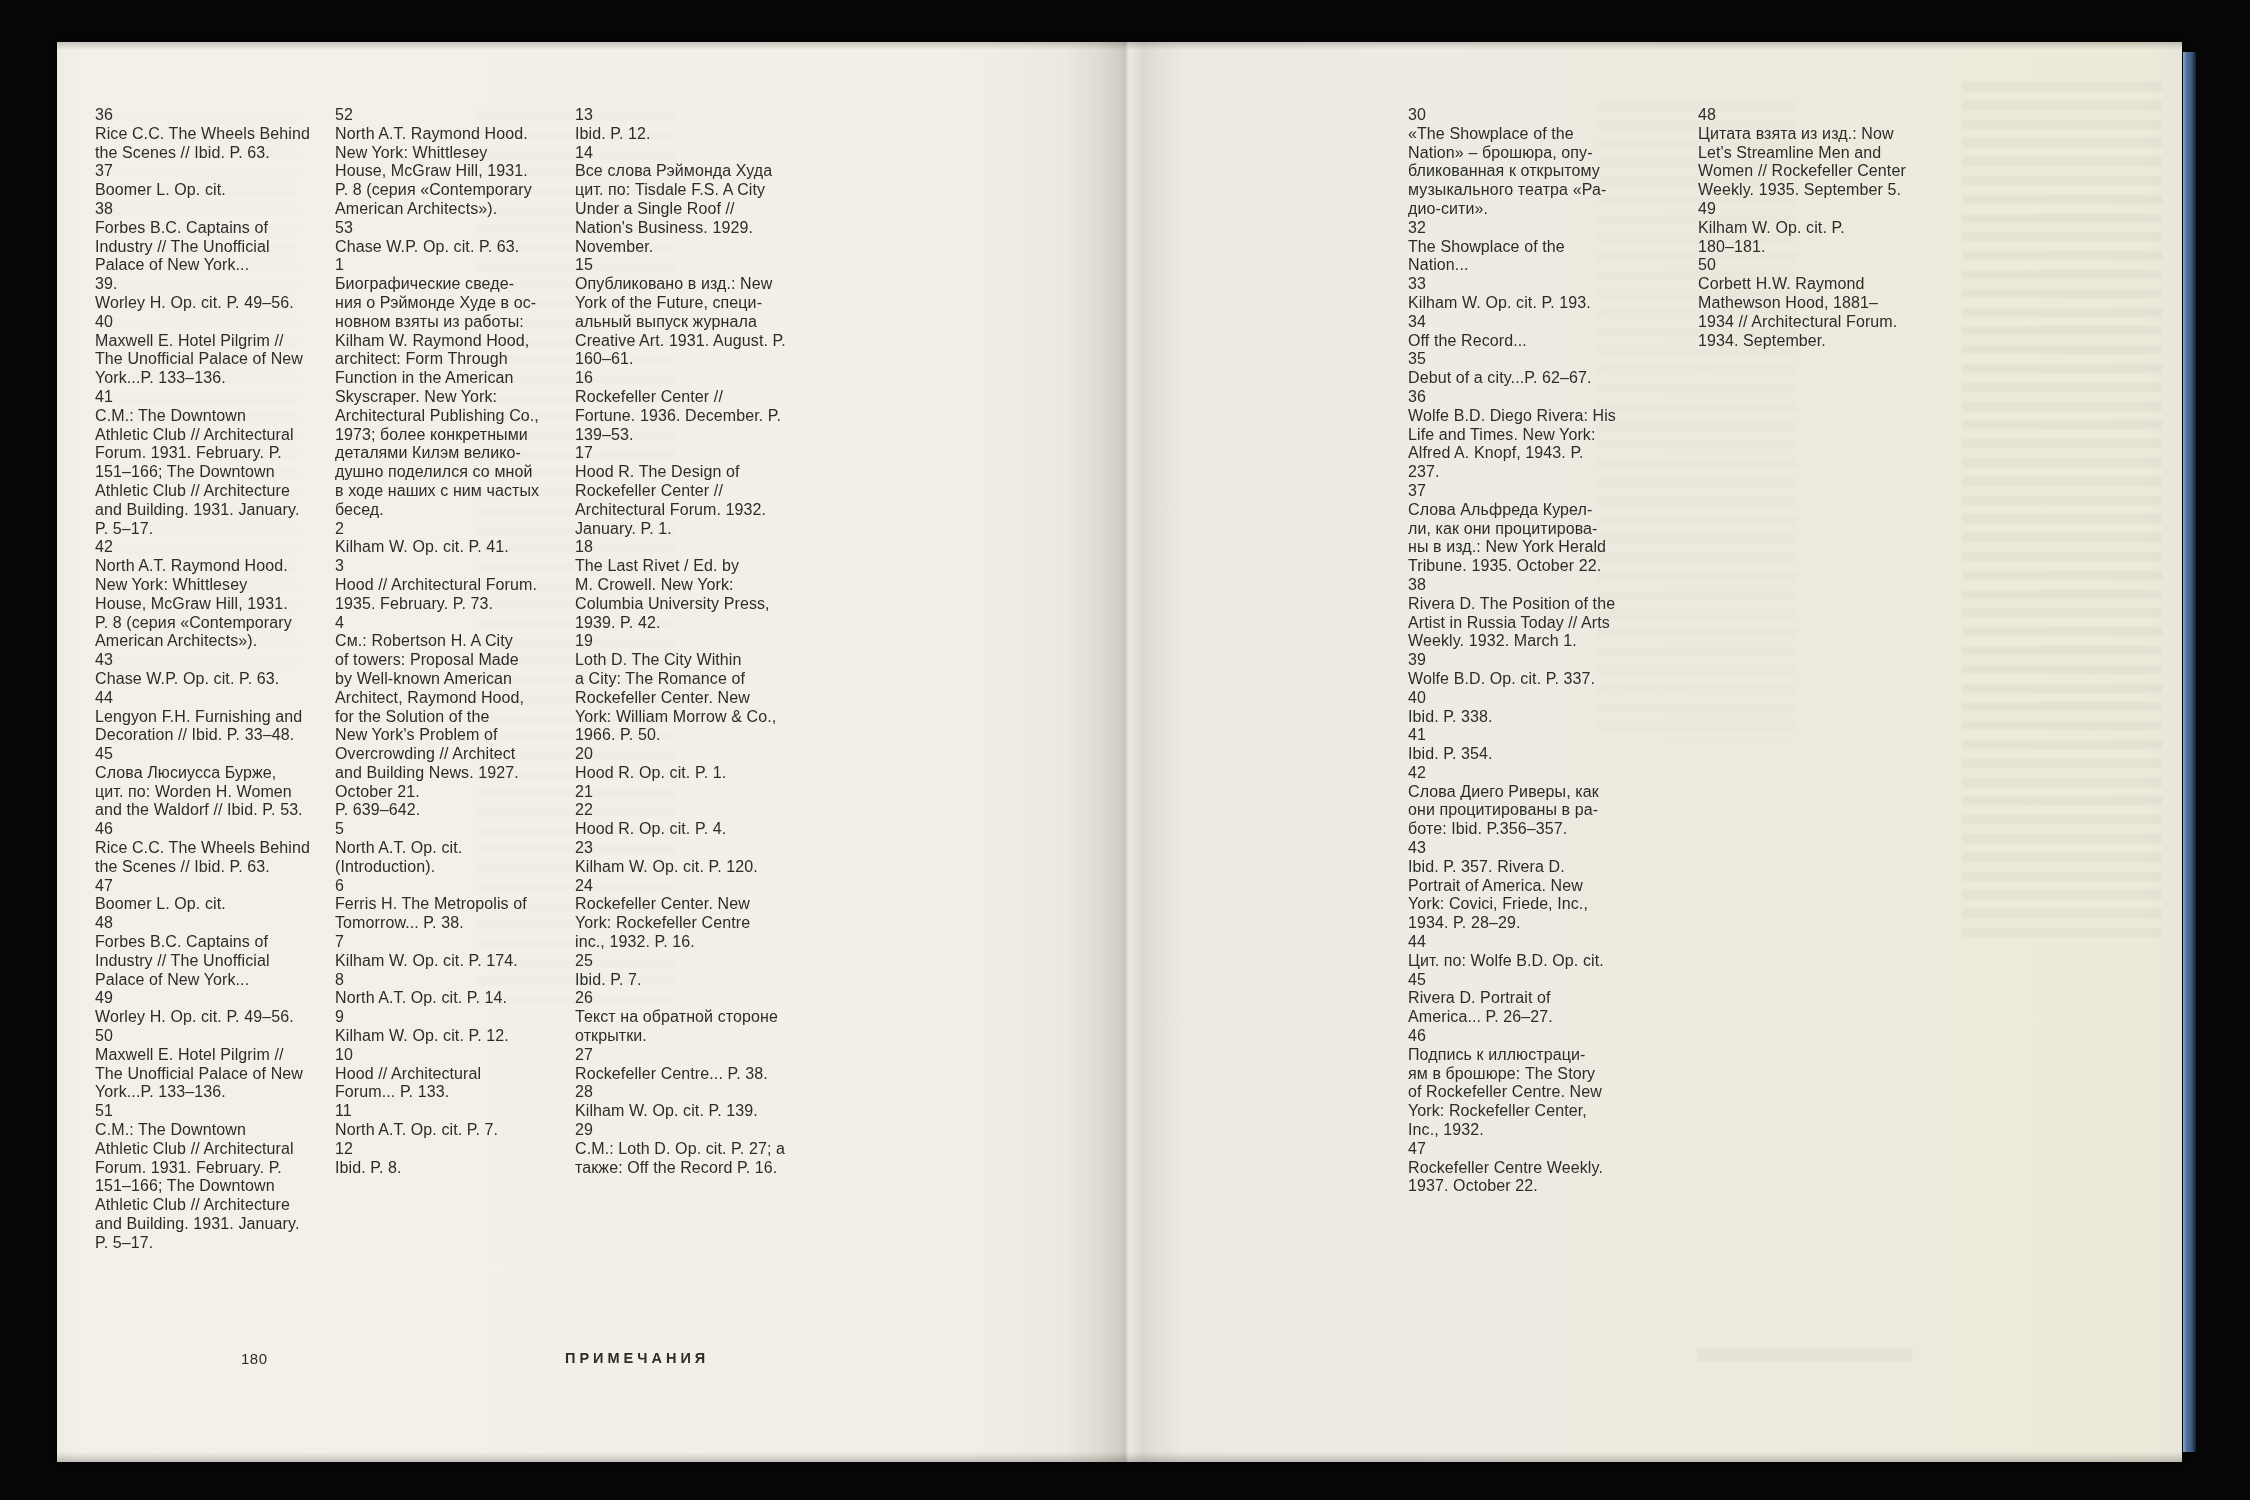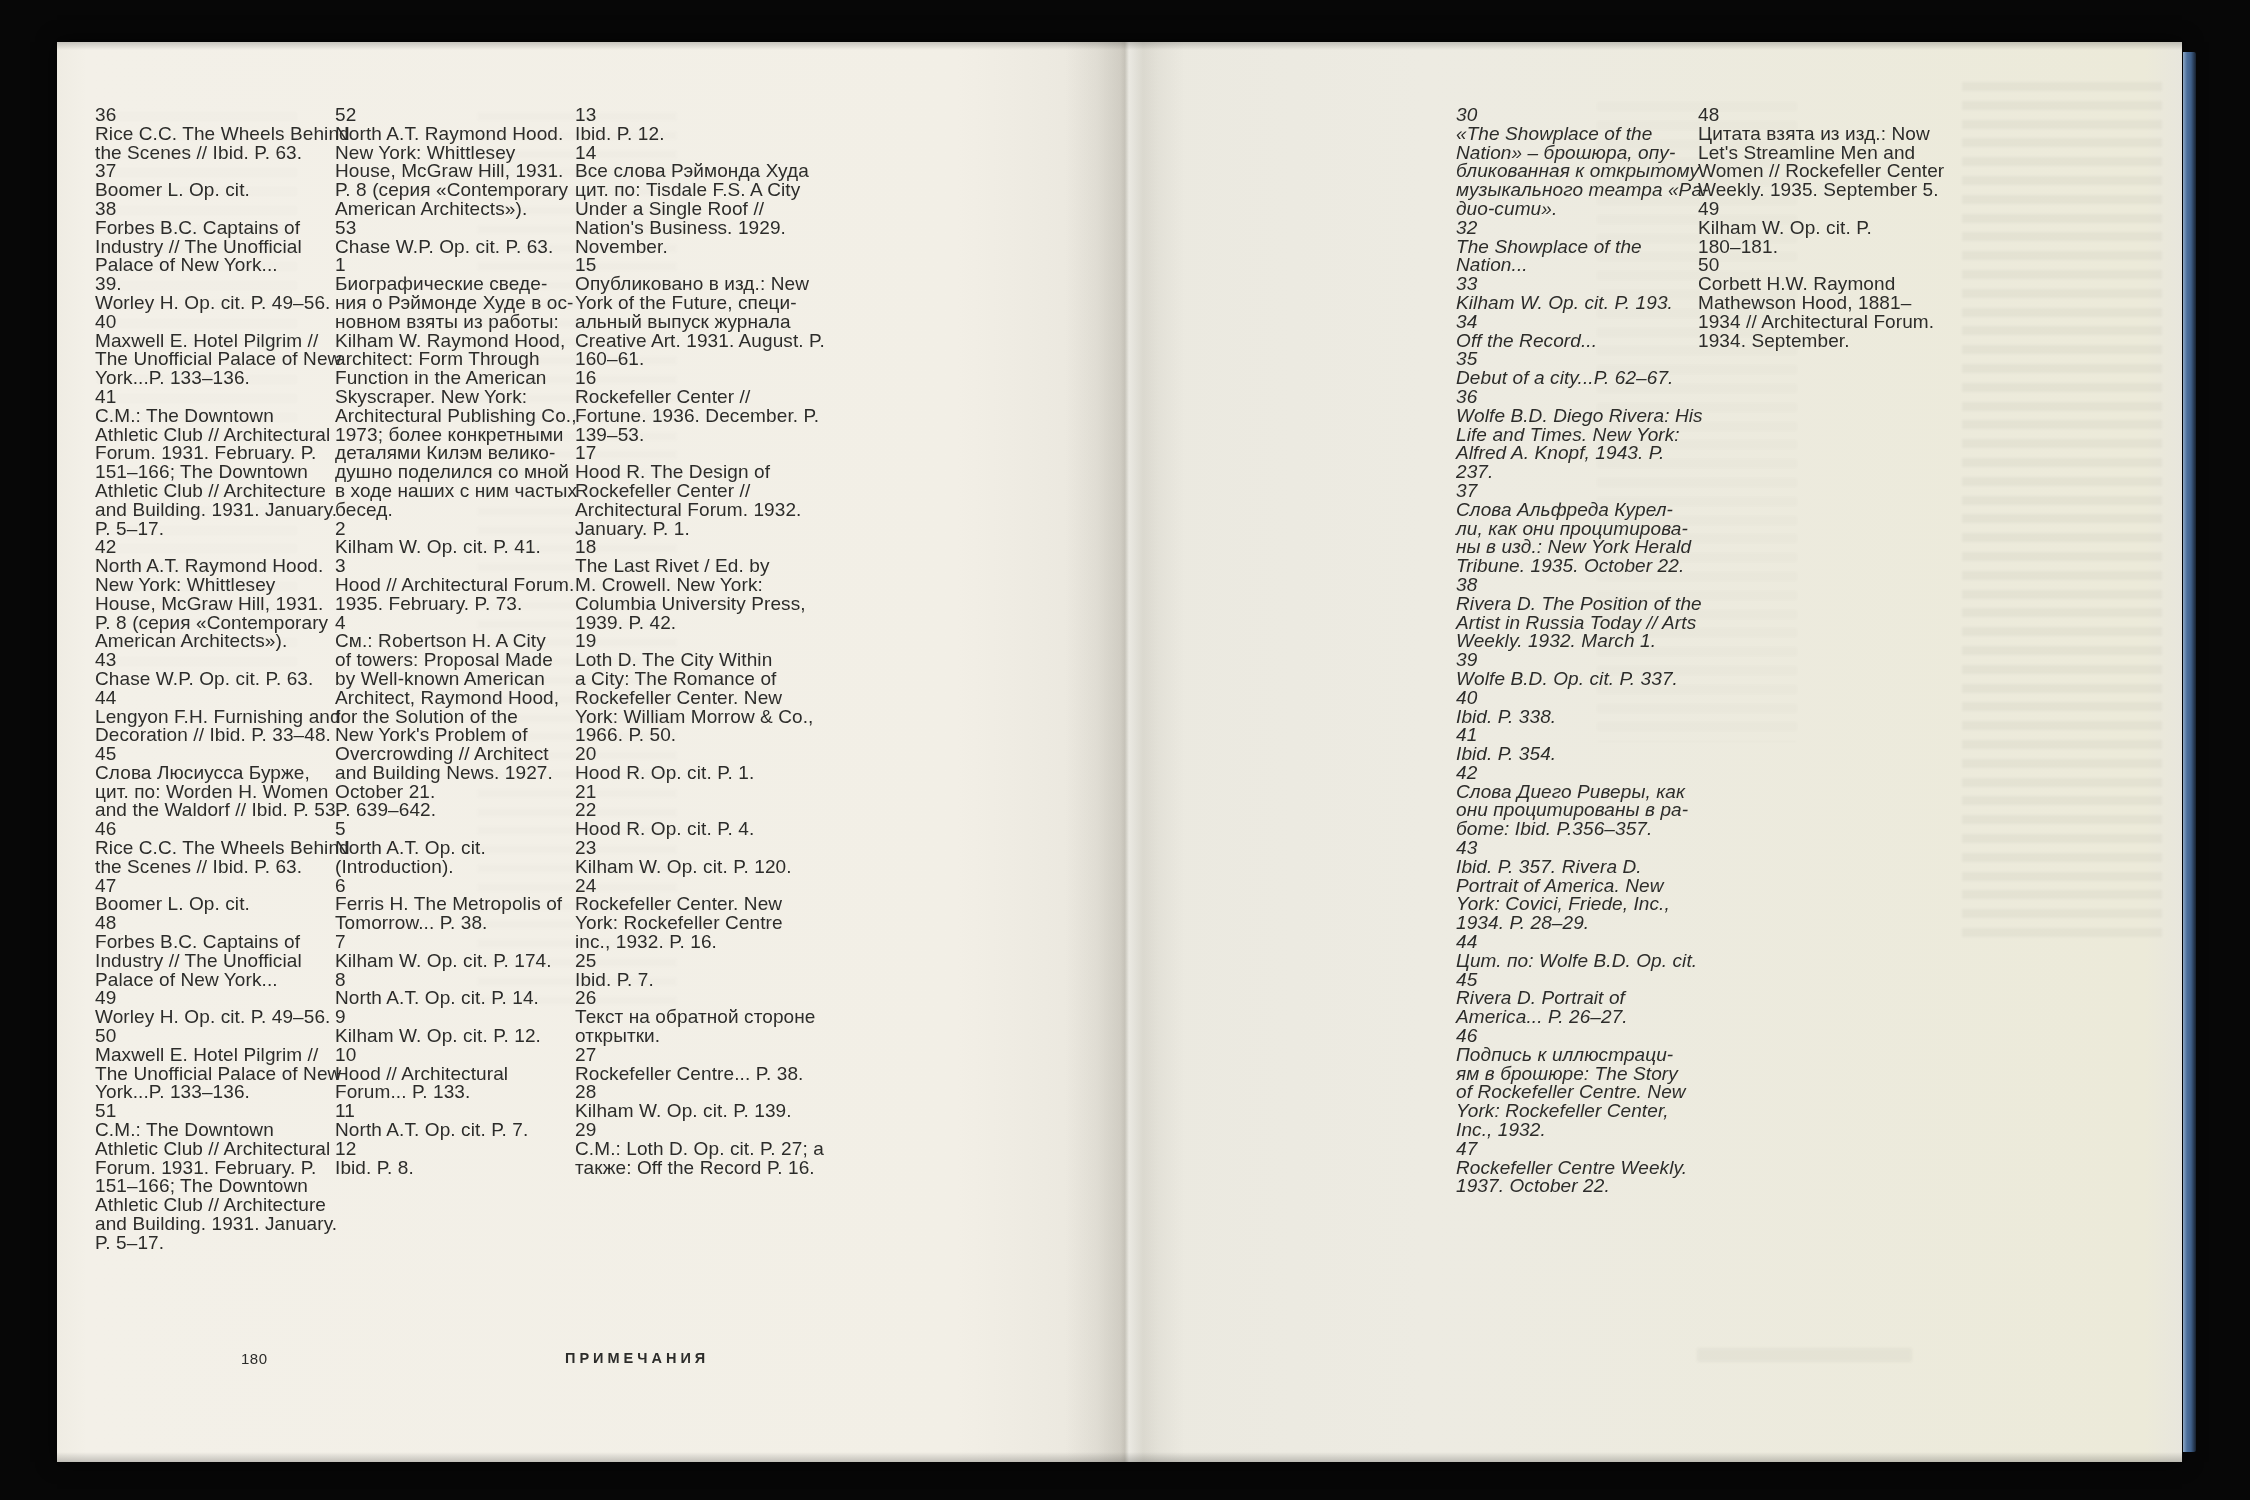--- a/index.html
+++ b/index.html
@@ -34,27 +34,27 @@
     background:linear-gradient(to right,#8ea8c4 0,#4c6f9b 4px,#3f5f88 8px,#16202e 13px);
     border-radius:0 2px 2px 0;
   }
   .edge-shade-top{position:absolute;left:57px;top:42px;width:2125px;height:8px;
     background:linear-gradient(to bottom,rgba(0,0,0,.18),rgba(0,0,0,0));}
   .edge-shade-bottom{position:absolute;left:57px;top:1452px;width:2125px;height:10px;
     background:linear-gradient(to top,rgba(0,0,0,.20),rgba(0,0,0,0));}
 
   .col{
     position:absolute;top:64px;width:240px;
-    font-size:19px;line-height:18.8px;font-weight:500;
+    font-size:16px;line-height:18.8px;font-weight:500;
     color:#2c2c2a;letter-spacing:.1px;
   }
   .note-num,.note-text,.col-heading{white-space:pre;}
   .col-heading{margin-top:10px;}
   .c1{left:38px;} .c2{left:278px;} .c3{left:518px;}
-  .c4{left:1399px;font-style:italic;} .c5{left:1641px;}
+  .c4{left:1351px;} .c5{left:1641px;}
 
   .footer-pagenum{
     position:absolute;left:184px;top:1308px;
     font-size:15px;font-weight:500;color:#2c2c2a;letter-spacing:.5px;
   }
   .footer-title{
     position:absolute;left:508px;top:1308px;
     font-size:14.5px;font-weight:600;color:#2c2c2a;letter-spacing:4px;
   }
 

